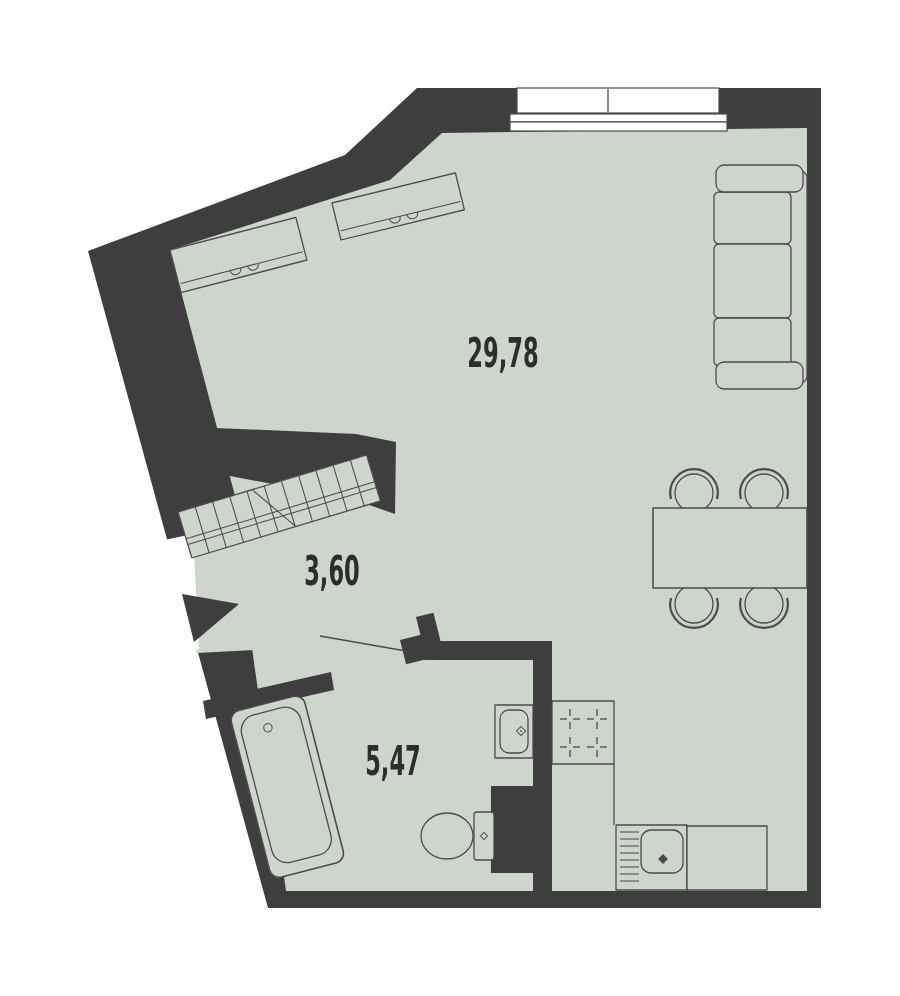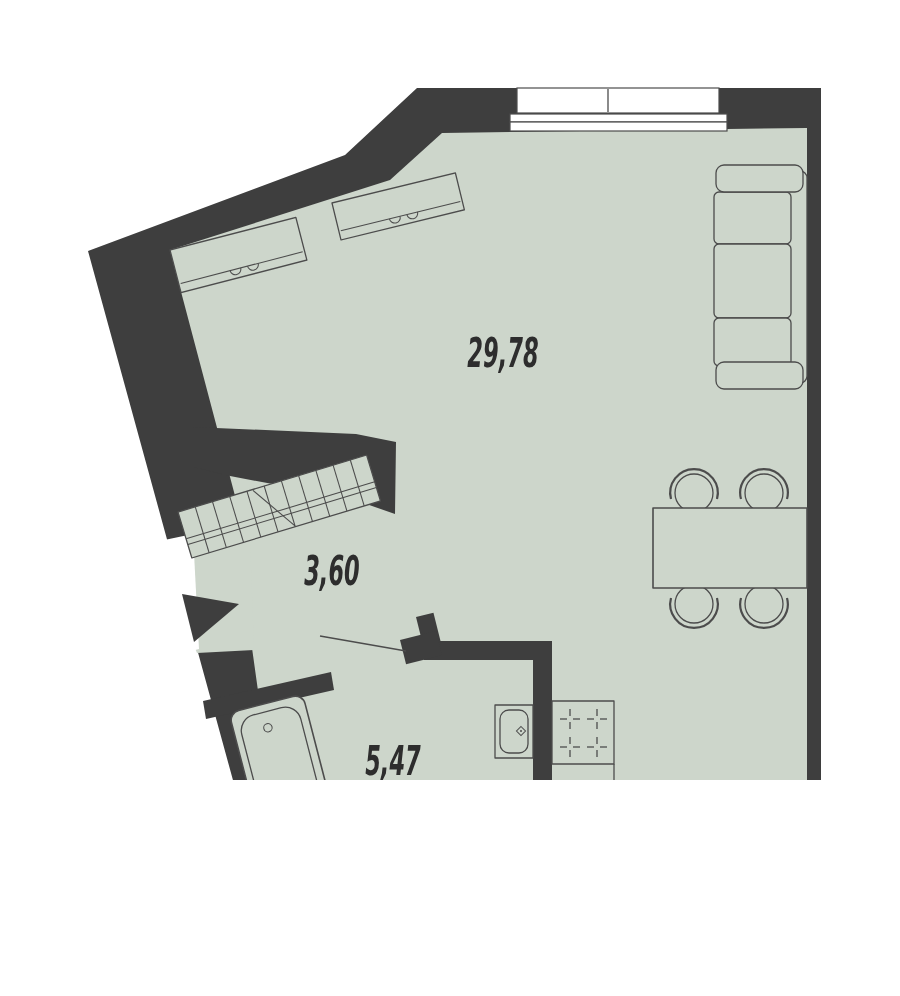--- a/index.html
+++ b/index.html
@@ -1,16 +1,16 @@
 <!DOCTYPE html>
 <html style="--floor: #cdd6cb; --wall: #3e3e3e; --fixture-outline: #4c4c4c; --label-text: #2d2d2d; --background: #ffffff; --window-fill: #ffffff;"><head>
 <meta charset="utf-8">
 <style>
   html,body{margin:0;padding:0;background:#ffffff;}
-  .plan-wrap{position:relative;width:900px;height:780px;background:var(--background,#fff);overflow:hidden;font-style:italic;}
+  .plan-wrap{position:relative;width:900px;height:996px;background:var(--background,#fff);overflow:hidden;}
   svg{display:block;}
   .wall{fill:var(--wall,#3e3e3e);stroke:none;}
   .floor{fill:var(--floor,#cdd6cb);stroke:none;}
   .white{fill:var(--background,#ffffff);}
   .winpane{fill:var(--window-fill,#ffffff);stroke:var(--fixture-outline,#4c4c4c);stroke-width:1.2;}
   .fx{fill:var(--floor,#cdd6cb);stroke:var(--fixture-outline,#4c4c4c);stroke-width:1.6;stroke-linejoin:round;}
   .fx2{fill:var(--floor,#cdd6cb);stroke:var(--fixture-outline,#4c4c4c);stroke-width:1.3;stroke-linejoin:round;}
   .ln{stroke:var(--fixture-outline,#4c4c4c);stroke-width:1.3;fill:none;}
   .thin{stroke-width:1.05;}
   .arcln{stroke:var(--fixture-outline,#4c4c4c);stroke-width:2.2;fill:none;}

